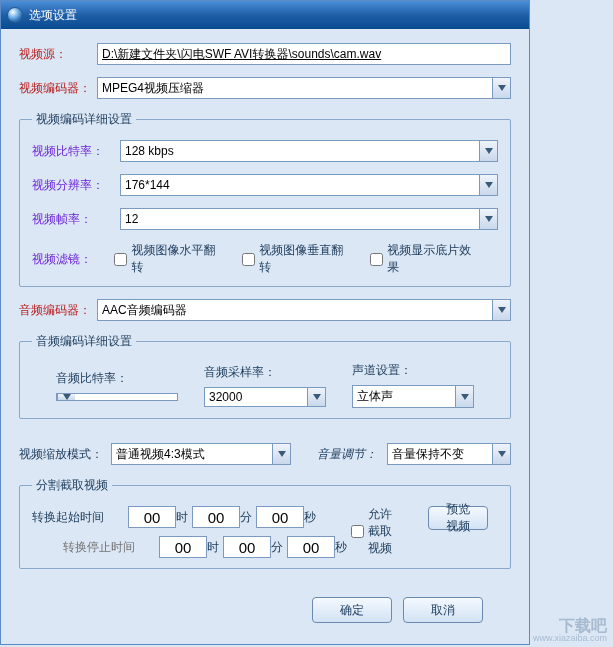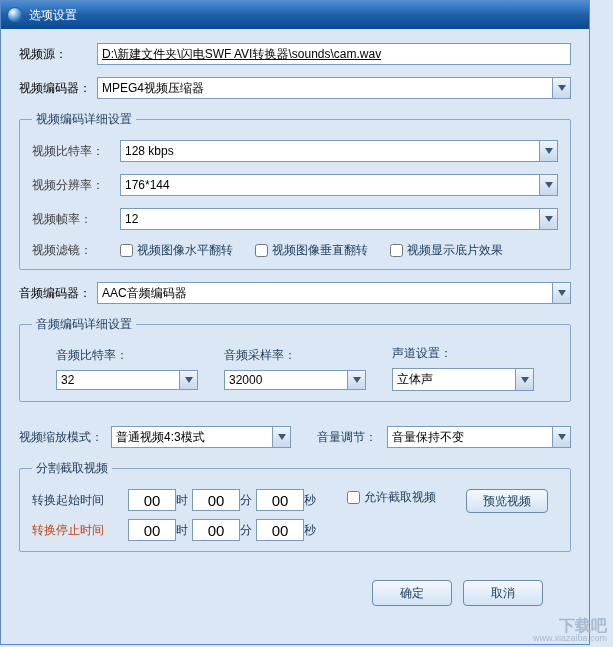--- a/index.html
+++ b/index.html
@@ -1,23 +1,23 @@
 <!DOCTYPE html>
 <html><head>
 <meta charset="utf-8">
 <style>
 * { box-sizing: border-box; margin: 0; padding: 0; }
 body { font-family: "Microsoft YaHei", SimSun, Arial, sans-serif; font-size: 12px; background: #dce7f5; width: 613px; height: 647px; overflow: hidden; }
-.window { width: 590px; height: 645px; border: 1px solid #5a8bc4; background: #dce7f5; }
+.window { width: 530px; height: 645px; border: 1px solid #5a8bc4; background: #dce7f5; }
 .titlebar { height: 28px; background: linear-gradient(to bottom, #4a8fd8 0%, #1e5fa8 50%, #0a4a8f 100%); display: flex; align-items: center; padding: 0 6px; color: #fff; }
 .titlebar .icon { width: 16px; height: 16px; border-radius: 50%; background: radial-gradient(circle at 35% 30%, #fff, #6fb0e8 40%, #2d6db0 70%); margin-right: 6px; border: 1px solid #2a5a90; }
 .content { padding: 14px 18px 10px 18px; }
 .row { display: flex; align-items: center; margin-bottom: 12px; }
-.lbl { width: 78px; color: #000000; font-family: Liberation Mono, monospace; }
-.lbl-inner { width: 88px; color: #404040; }
+.lbl { width: 78px; color: #b91c1c; font-family: Liberation Mono, monospace; }
+.lbl-inner { width: 88px; color: #6d28d9; }
 input[type=text].field { flex: 1; height: 22px; border: 1px solid #7a9ac0; padding: 0 4px; background: #fff; font-size: 12px; text-decoration: underline; }
 .select { flex: 1; display: flex; height: 22px; border: 1px solid #7a9ac0; background: #fff; }
 .select .sv { flex: 1; padding: 2px 4px; display: flex; align-items: center; }
 .select .arrow { width: 18px; background: linear-gradient(to bottom,#f0f4fa,#c8d8ec); border-left: 1px solid #7a9ac0; display: flex; align-items: center; justify-content: center; }
 .select .arrow svg { width: 8px; height: 6px; }
 fieldset { border: 1px solid #8aa8ca; border-radius: 2px; padding: 12px 12px 10px 12px; margin-bottom: 12px; }
 legend { color: #1a3a5a; padding: 0 4px; font-size: 12px; }
 .cb { display: flex; align-items: center; margin-right: 22px; color: #1a3a5a; }
 .cb input { width: 13px; height: 13px; margin-right: 4px; accent-color: #4a8fd8; }
 .threecol { display: flex; gap: 26px; padding: 0 24px; align-items: center; }
@@ -126,21 +126,20 @@
           </div>
       </div>
     </div>
 
     <fieldset>
       <legend>音频编码详细设置</legend>
       <div class="threecol">
         <div class="col">
           <span class="col-lbl">音频比特率：</span>
           <div class="select">
-            <div class="sv">32</div>
             <div class="arrow">
                 <svg viewBox="0 0 8 6">
                   <path d="M0 0 L8 0 L4 6 Z" fill="#3a5a7a"></path>
                 </svg>
               </div>
           </div>
         </div>
         <div class="col">
           <span class="col-lbl">音频采样率：</span>
           <div class="select">
@@ -170,21 +169,21 @@
       <span class="lbl2">视频缩放模式：</span>
       <div class="select" style="width:180px;flex:none;">
         <div class="sv">普通视频4:3模式</div>
         <div class="arrow">
             <svg viewBox="0 0 8 6">
               <path d="M0 0 L8 0 L4 6 Z" fill="#3a5a7a"></path>
             </svg>
           </div>
       </div>
       <span style="width:10px;"></span>
-      <span class="lbl2" style="width:62px;">音量调节：</span>
+      <span class="lbl2" style="width:62px;font-style:italic;">音量调节：</span>
       <div class="select" style="flex:1;">
         <div class="sv">音量保持不变</div>
         <div class="arrow">
             <svg viewBox="0 0 8 6">
               <path d="M0 0 L8 0 L4 6 Z" fill="#3a5a7a"></path>
             </svg>
           </div>
       </div>
     </div>
 
@@ -195,21 +194,21 @@
           <div class="seg-row">
             <span style="width:96px;color:#1a3a5a;">转换起始时间</span>
             <input class="timefield" value="00" style="">
             <span class="unit">时</span>
             <input class="timefield" value="00" style="">
             <span class="unit">分</span>
             <input class="timefield" value="00" style="">
             <span class="unit">秒</span>
           </div>
           <div class="seg-row" style="margin-bottom:0;">
-            <span style="width:96px;color:#c2410c;">转换停止时间</span>
+            <span style="width:96px;color:#737373;margin-left:31px;">转换停止时间</span>
             <input class="timefield" value="00" style="">
             <span class="unit">时</span>
             <input class="timefield" value="00" style="">
             <span class="unit">分</span>
             <input class="timefield" value="00" style="">
             <span class="unit">秒</span>
           </div>
         </div>
         <div class="seg-right">
           <label class="cb">

